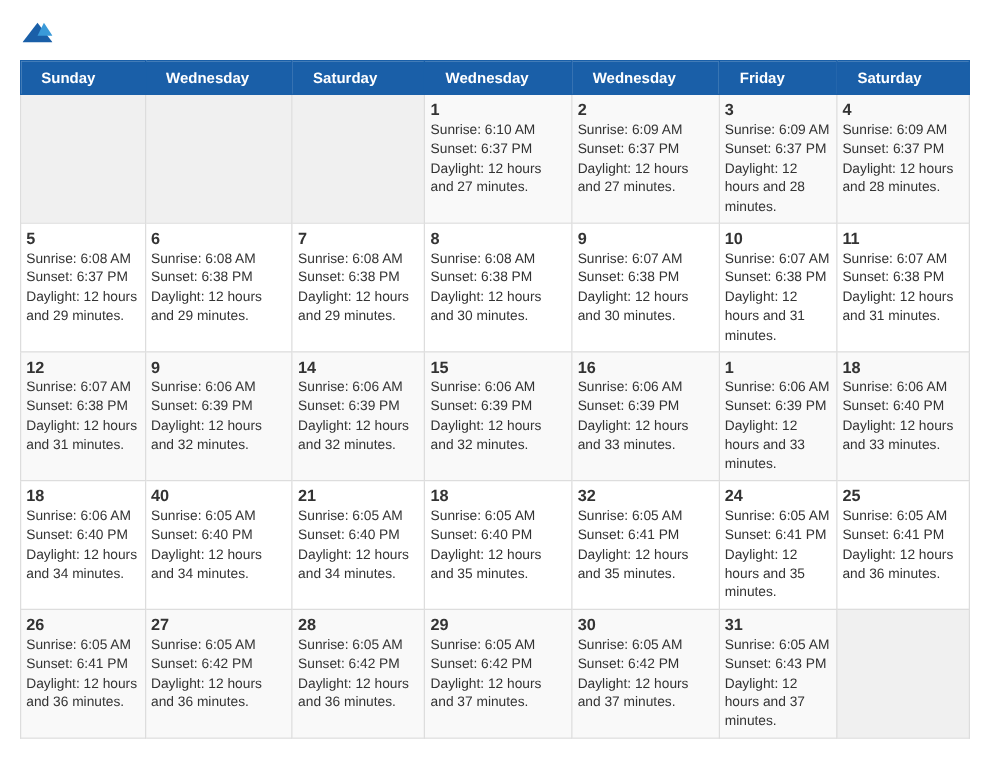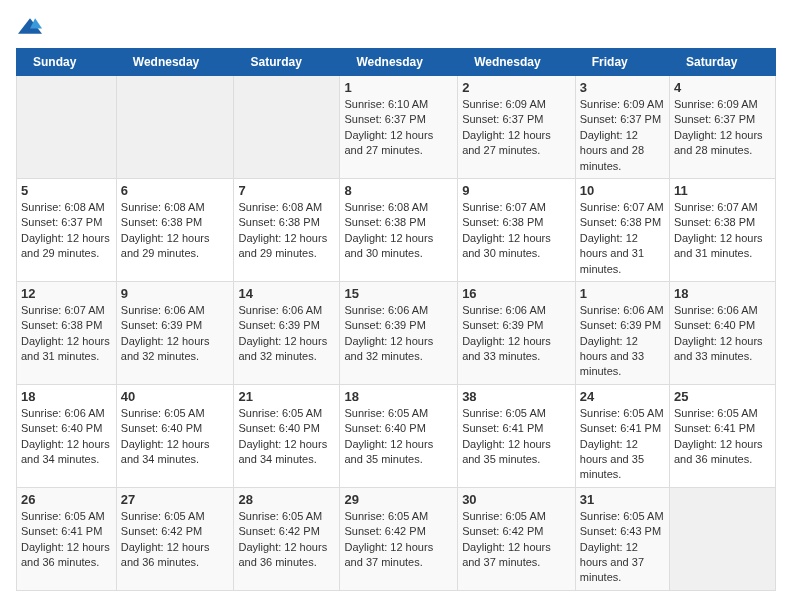--- a/index.html
+++ b/index.html
@@ -271,21 +271,21 @@
 Sunset: 6:40 PM
 Daylight: 12 hours and 34 minutes.</div>
         </td>
         <td>
           <span class="day-number">18</span>
           <div class="day-info" style="white-space: pre-line;">Sunrise: 6:05 AM
 Sunset: 6:40 PM
 Daylight: 12 hours and 35 minutes.</div>
         </td>
         <td>
-          <span class="day-number">38</span>
+          <span class="day-number">32</span>
           <div class="day-info" style="white-space: pre-line;">Sunrise: 6:05 AM
 Sunset: 6:41 PM
 Daylight: 12 hours and 35 minutes.</div>
         </td>
         <td>
           <span class="day-number">24</span>
           <div class="day-info" style="white-space: pre-line;">Sunrise: 6:05 AM
 Sunset: 6:41 PM
 Daylight: 12 hours and 35 minutes.</div>
         </td>

